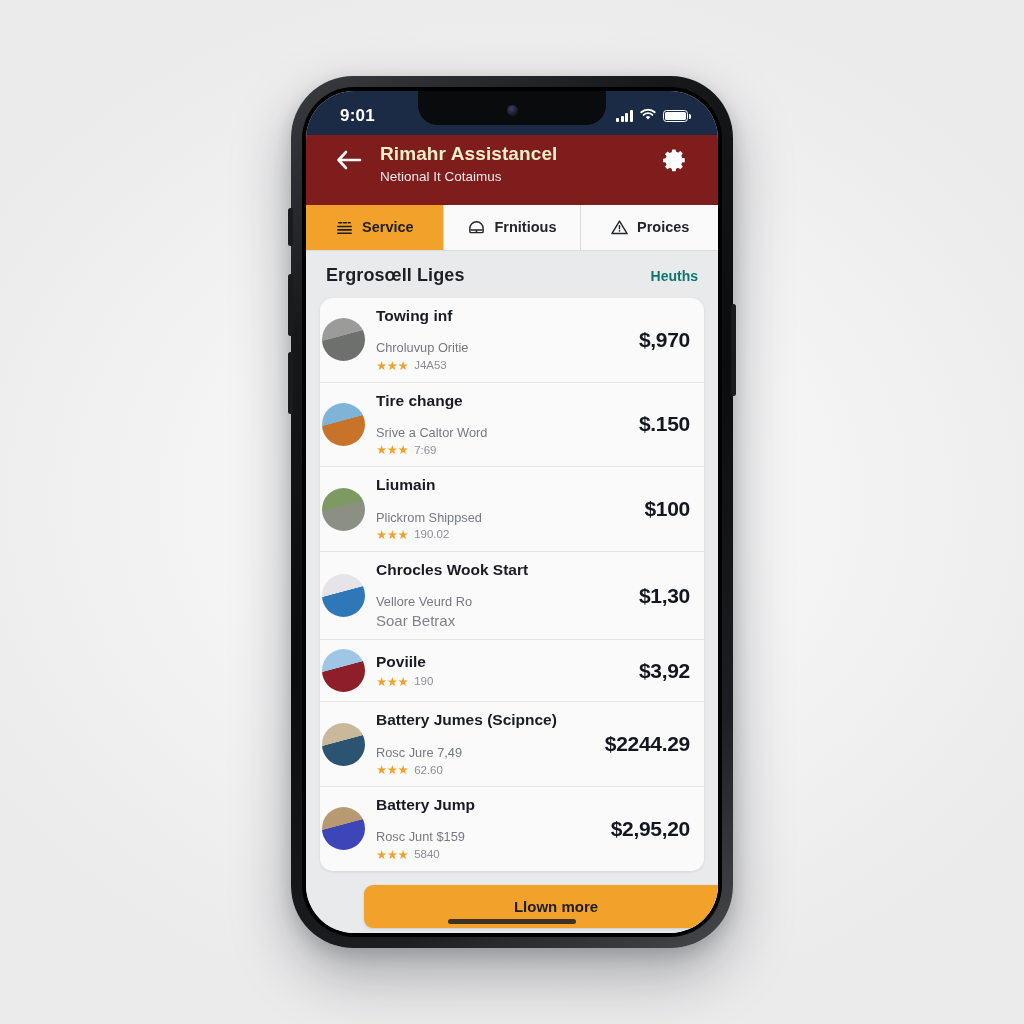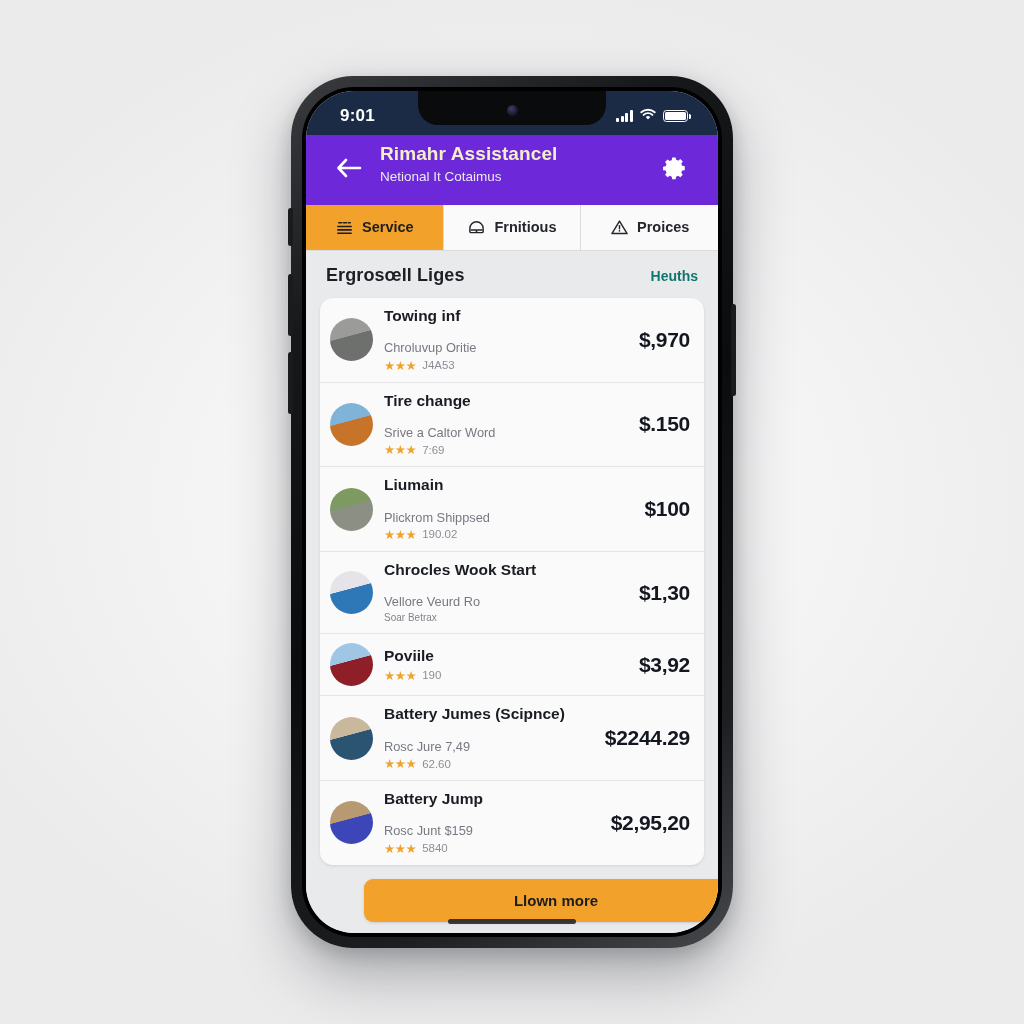--- a/index.html
+++ b/index.html
@@ -94,23 +94,23 @@
     border-radius: 3.5px; position: relative; padding: 1.4px;
   }
   .battery::after {
     content:''; position:absolute; right:-4px; top:3.2px;
     width:2.2px; height:4.4px; background:#fff; border-radius:0 1.5px 1.5px 0;
   }
   .battery span { display:block; height:100%; width:100%; background:#fff; border-radius:1.5px; }
 
   
   #app-header {
-    background: #6d28d9;
+    background: #7f1d1d;
     flex: 0 0 auto;
-    display: flex; align-items: flex-end;
+    display: flex; align-items: flex-start;
     padding: 8px 26px 20px 26px;
     gap: 14px;
   }
   #back-button {
     width: 34px; height: 34px; flex: 0 0 auto;
     display: flex; align-items: center; justify-content: center;
     cursor: pointer;
   }
   #header-text { flex: 1 1 auto; min-width: 0; }
   #header-title {
@@ -161,21 +161,21 @@
 
   #service-card {
     background: #fafafb;
     border-radius: 13px;
     flex: 0 0 auto;
     overflow: hidden;
     box-shadow: 0 1px 3px rgba(20,24,32,.10);
   }
   .row {
     display: flex; align-items: center;
-    padding: 9px 14px 9px 10px;
+    padding: 9px 14px 9px 2px;
     gap: 11px;
     border-bottom: 1px solid #e4e5e8;
     cursor: pointer;
     min-height: 60px;
   }
   .row:last-child { border-bottom: none; }
   .thumb {
     width: 43px; height: 43px; flex: 0 0 auto;
     border-radius: 50%;
     background-size: cover;
@@ -190,21 +190,21 @@
   .row-text { flex: 1 1 auto; min-width: 0; }
   .row-title {
     font-size: 15.5px; font-weight: 700; color: #191c22;
     line-height: 1.18; white-space: nowrap; overflow: hidden;
   }
   .row-sub {
     font-size: 12.8px; color: #767a80; margin-top: 15px;
     line-height: 1.2; white-space: nowrap; overflow: hidden;
   }
   .row-sub2 {
-    font-size: 10px; color: #80848a; margin-top: 3px;
+    font-size: 15px; color: #80848a; margin-top: 3px;
     line-height: 1.2; white-space: nowrap; overflow: hidden;
   }
   .row-rating { display: flex; align-items: center; gap: 6px; margin-top: 2px; }
   .stars { color: #f0a32a; font-size: 12.5px; letter-spacing: -.5px; }
   .rating-count { font-size: 11.5px; color: #8b8f95; }
   .row-price {
     flex: 0 0 auto; font-size: 21px; font-weight: 700;
     color: #141720; letter-spacing: -.3px; margin-left: 6px;
   }
 

